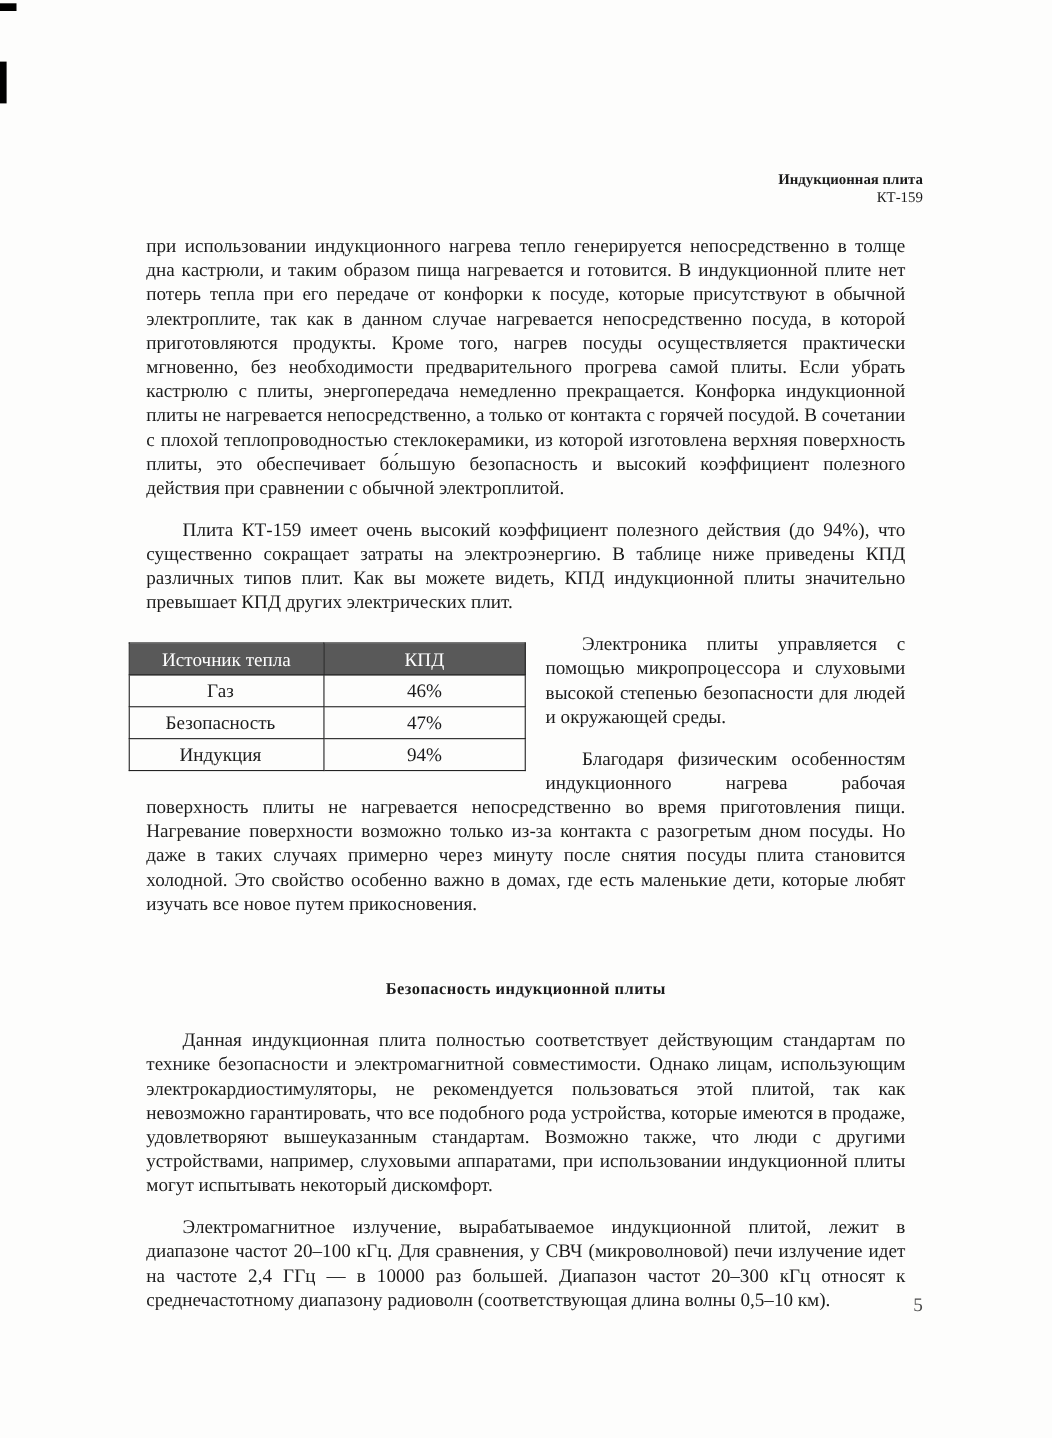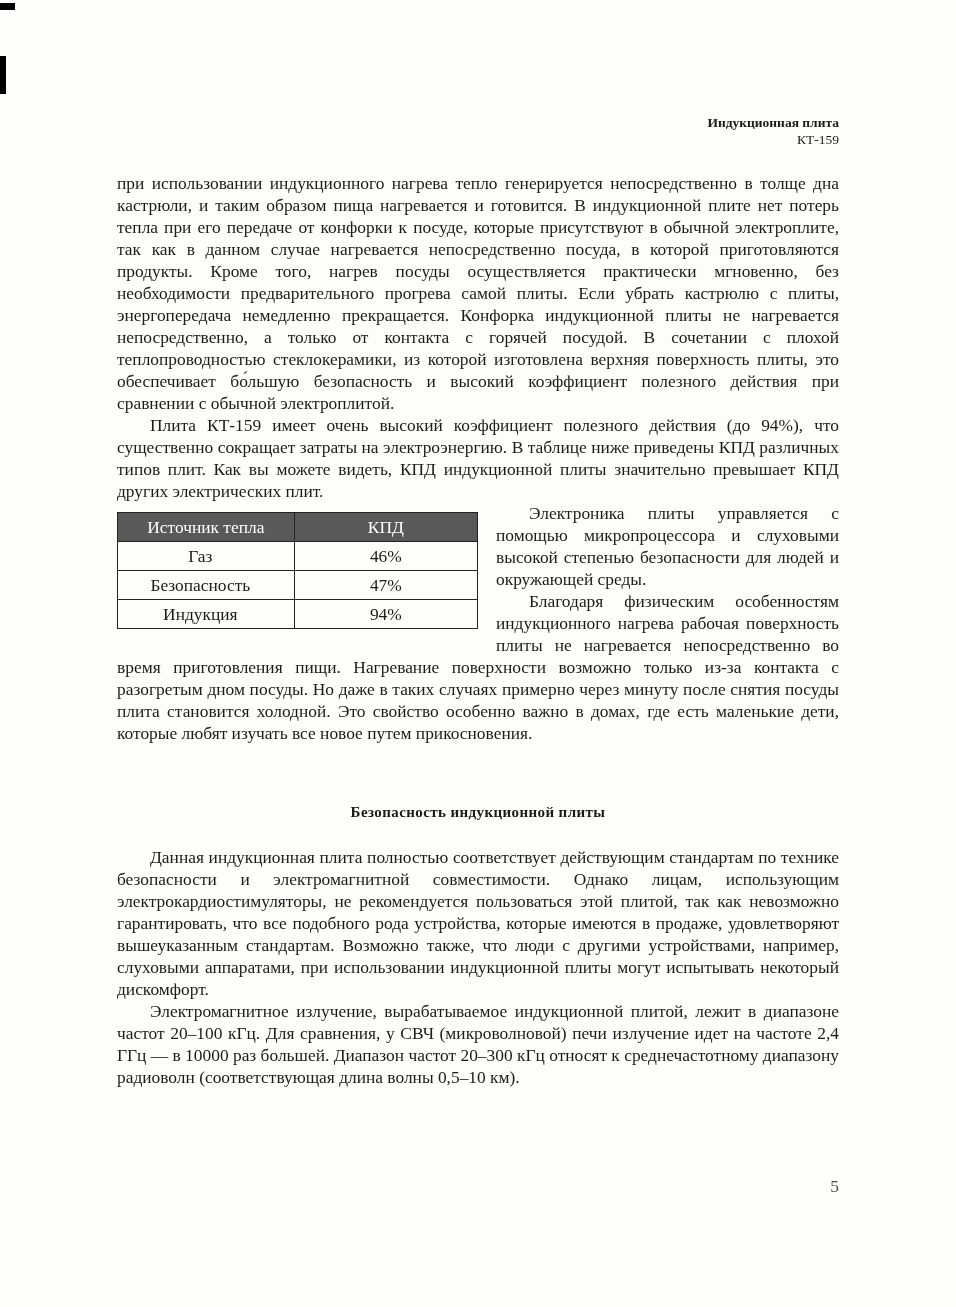--- a/index.html
+++ b/index.html
@@ -22,25 +22,25 @@
     left: 117px;
     top: 114px;
     width: 722px;
   }
   .doc-header {
     text-align: right;
     font-size: 13.5px;
     line-height: 17px;
     margin: 0 0 24px 0;
   }
-  .doc-title { font-weight: bold; }
+  .doc-title { font-weight: bold; margin-top: 40px; }
   .doc-model { font-weight: normal; }
 
   p.body {
-    margin: 0;
+    margin: 16px;
     font-size: 17.4px;
     line-height: 22px;
     text-align: justify;
   }
   p.indent { text-indent: 33px; }
 
   table.efficiency-table {
     float: left;
     width: 361px;
     border-collapse: collapse;

